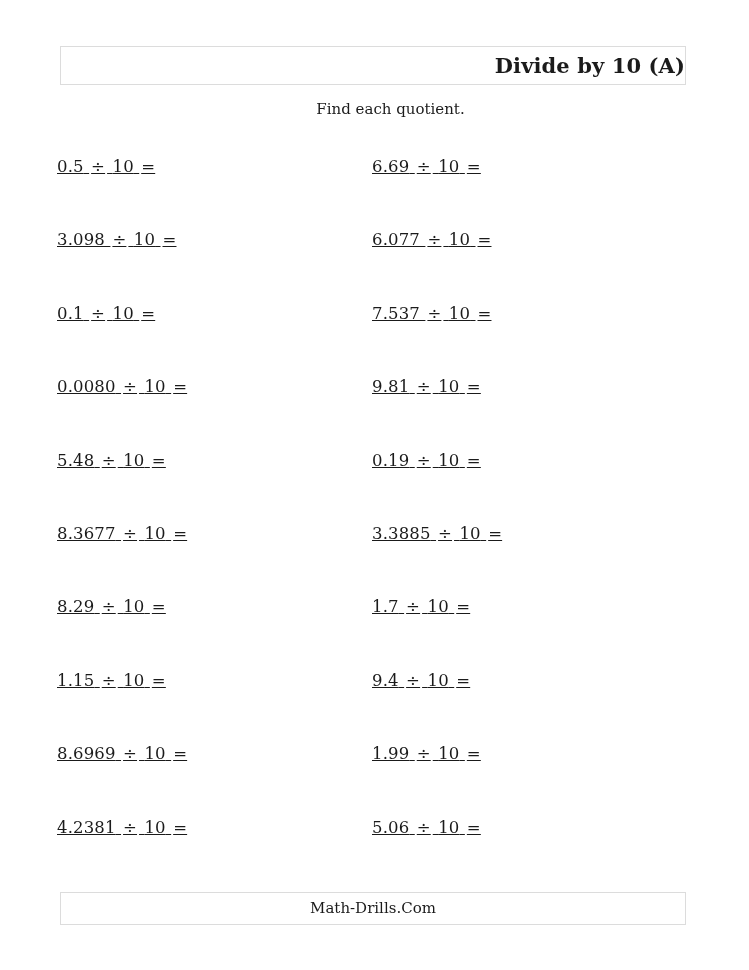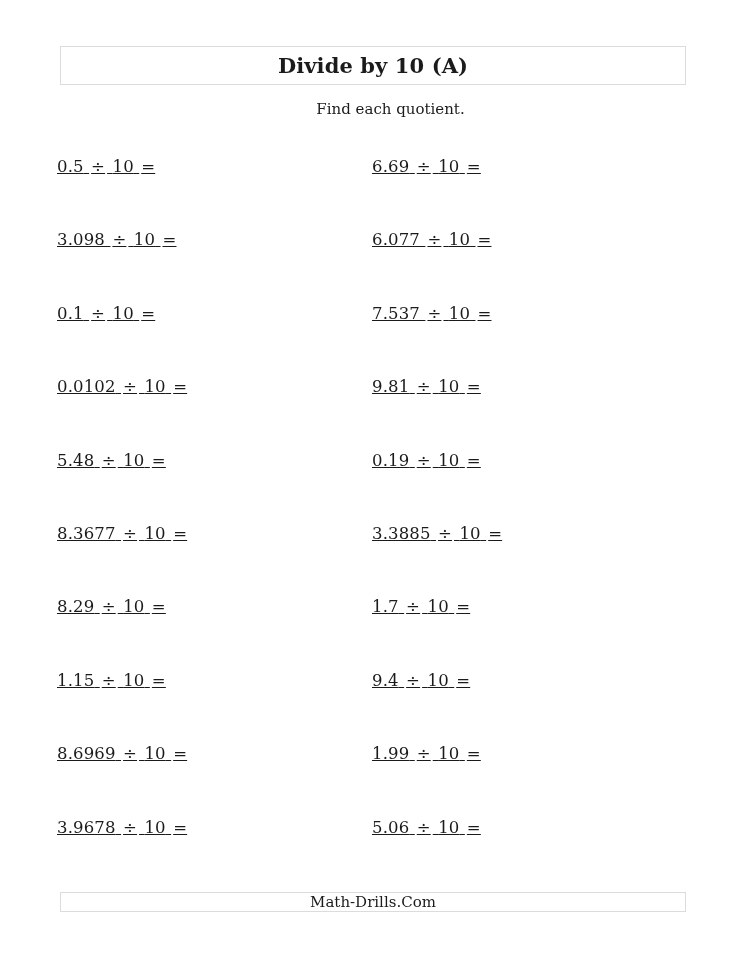--- a/index.html
+++ b/index.html
@@ -29,21 +29,21 @@
   .title-box {
     position: absolute;
     left: 60px;
     top: 46px;
     width: 626px;
     height: 39px;
     border: 1px solid #dcdcdc;
     box-sizing: border-box;
     display: flex;
     align-items: center;
-    justify-content: center;
+    justify-content: flex-end;
     background: #ffffff;
   }
   .title-text {
     font-size: 21px;
     font-weight: bold;
     letter-spacing: 0.1px;
     color: #1b1b1b;
     line-height: 1;
     white-space: nowrap;
   }
@@ -89,21 +89,21 @@
   .problem .eq {
     padding: 0 2px;
   }
 
   
   .footer-box {
     position: absolute;
     left: 60px;
     top: 892px;
     width: 626px;
-    height: 20px;
+    height: 33px;
     border: 1px solid #dcdcdc;
     box-sizing: border-box;
     display: flex;
     align-items: center;
     justify-content: center;
     background: #ffffff;
   }
   .footer-text {
     font-size: 15px;
     color: #1b1b1b;
@@ -120,27 +120,27 @@
     <span class="title-text">Divide by 10 (A)</span>
   </div>
 
   <div class="subtitle">Find each quotient.</div>
 
   <div class="problems">
     <div class="prob-col col-left">
         <div class="problem"><span>0.5</span> <span class="op">÷</span> <span>10</span> <span class="eq">=</span></div>
         <div class="problem"><span>3.098</span> <span class="op">÷</span> <span>10</span> <span class="eq">=</span></div>
         <div class="problem"><span>0.1</span> <span class="op">÷</span> <span>10</span> <span class="eq">=</span></div>
-        <div class="problem"><span>0.0102</span> <span class="op">÷</span> <span>10</span> <span class="eq">=</span></div>
+        <div class="problem"><span>0.0080</span> <span class="op">÷</span> <span>10</span> <span class="eq">=</span></div>
         <div class="problem"><span>5.48</span> <span class="op">÷</span> <span>10</span> <span class="eq">=</span></div>
         <div class="problem"><span>8.3677</span> <span class="op">÷</span> <span>10</span> <span class="eq">=</span></div>
         <div class="problem"><span>8.29</span> <span class="op">÷</span> <span>10</span> <span class="eq">=</span></div>
         <div class="problem"><span>1.15</span> <span class="op">÷</span> <span>10</span> <span class="eq">=</span></div>
         <div class="problem"><span>8.6969</span> <span class="op">÷</span> <span>10</span> <span class="eq">=</span></div>
-        <div class="problem"><span>3.9678</span> <span class="op">÷</span> <span>10</span> <span class="eq">=</span></div>
+        <div class="problem"><span>4.2381</span> <span class="op">÷</span> <span>10</span> <span class="eq">=</span></div>
       </div>
     <div class="prob-col col-right">
         <div class="problem"><span>6.69</span> <span class="op">÷</span> <span>10</span> <span class="eq">=</span></div>
         <div class="problem"><span>6.077</span> <span class="op">÷</span> <span>10</span> <span class="eq">=</span></div>
         <div class="problem"><span>7.537</span> <span class="op">÷</span> <span>10</span> <span class="eq">=</span></div>
         <div class="problem"><span>9.81</span> <span class="op">÷</span> <span>10</span> <span class="eq">=</span></div>
         <div class="problem"><span>0.19</span> <span class="op">÷</span> <span>10</span> <span class="eq">=</span></div>
         <div class="problem"><span>3.3885</span> <span class="op">÷</span> <span>10</span> <span class="eq">=</span></div>
         <div class="problem"><span>1.7</span> <span class="op">÷</span> <span>10</span> <span class="eq">=</span></div>
         <div class="problem"><span>9.4</span> <span class="op">÷</span> <span>10</span> <span class="eq">=</span></div>

